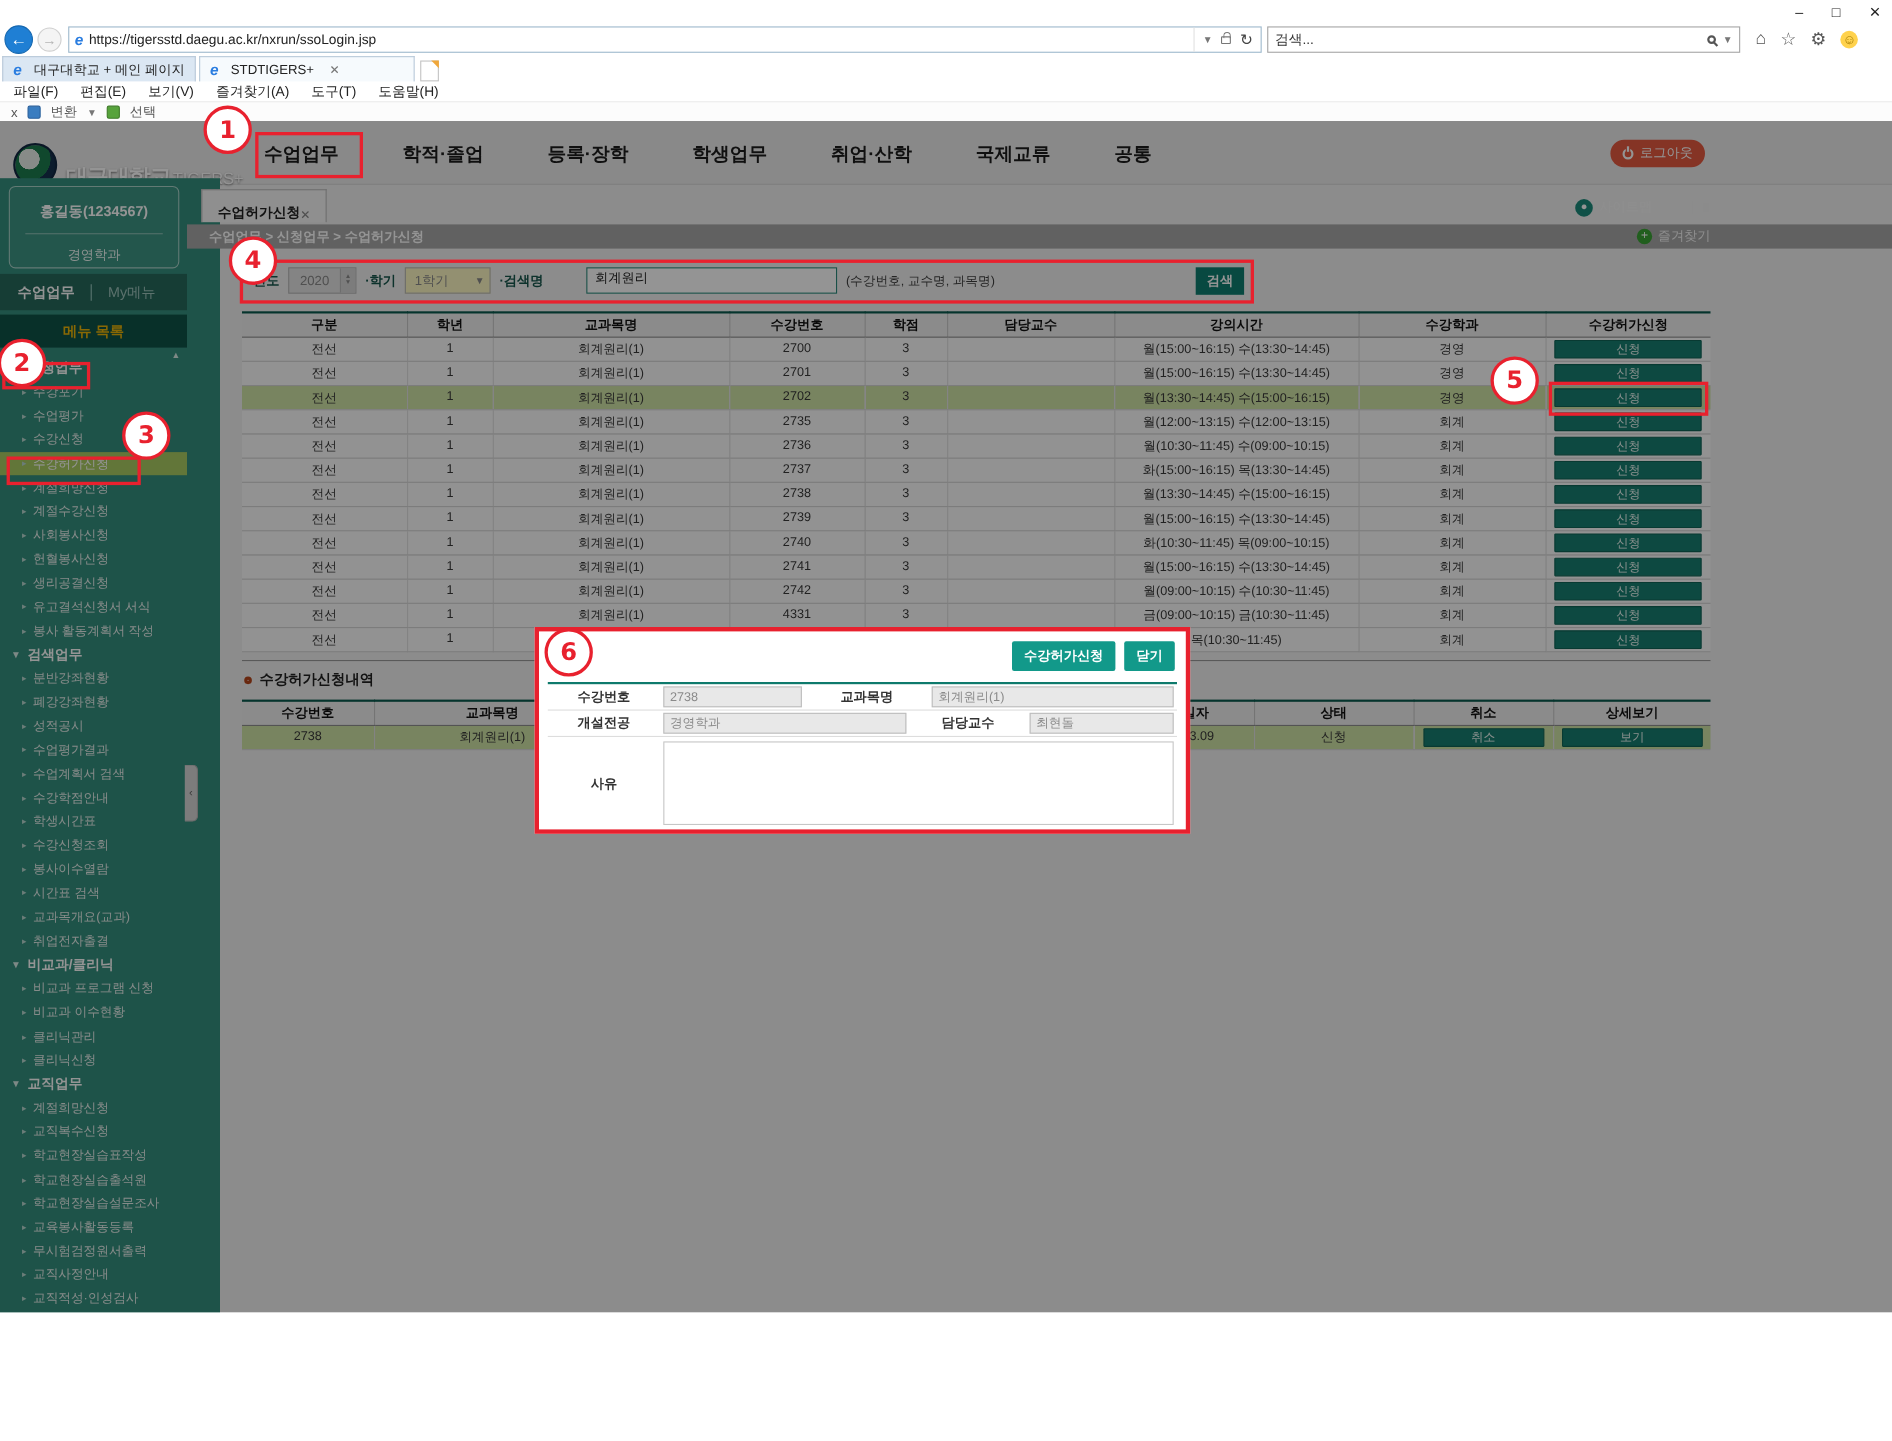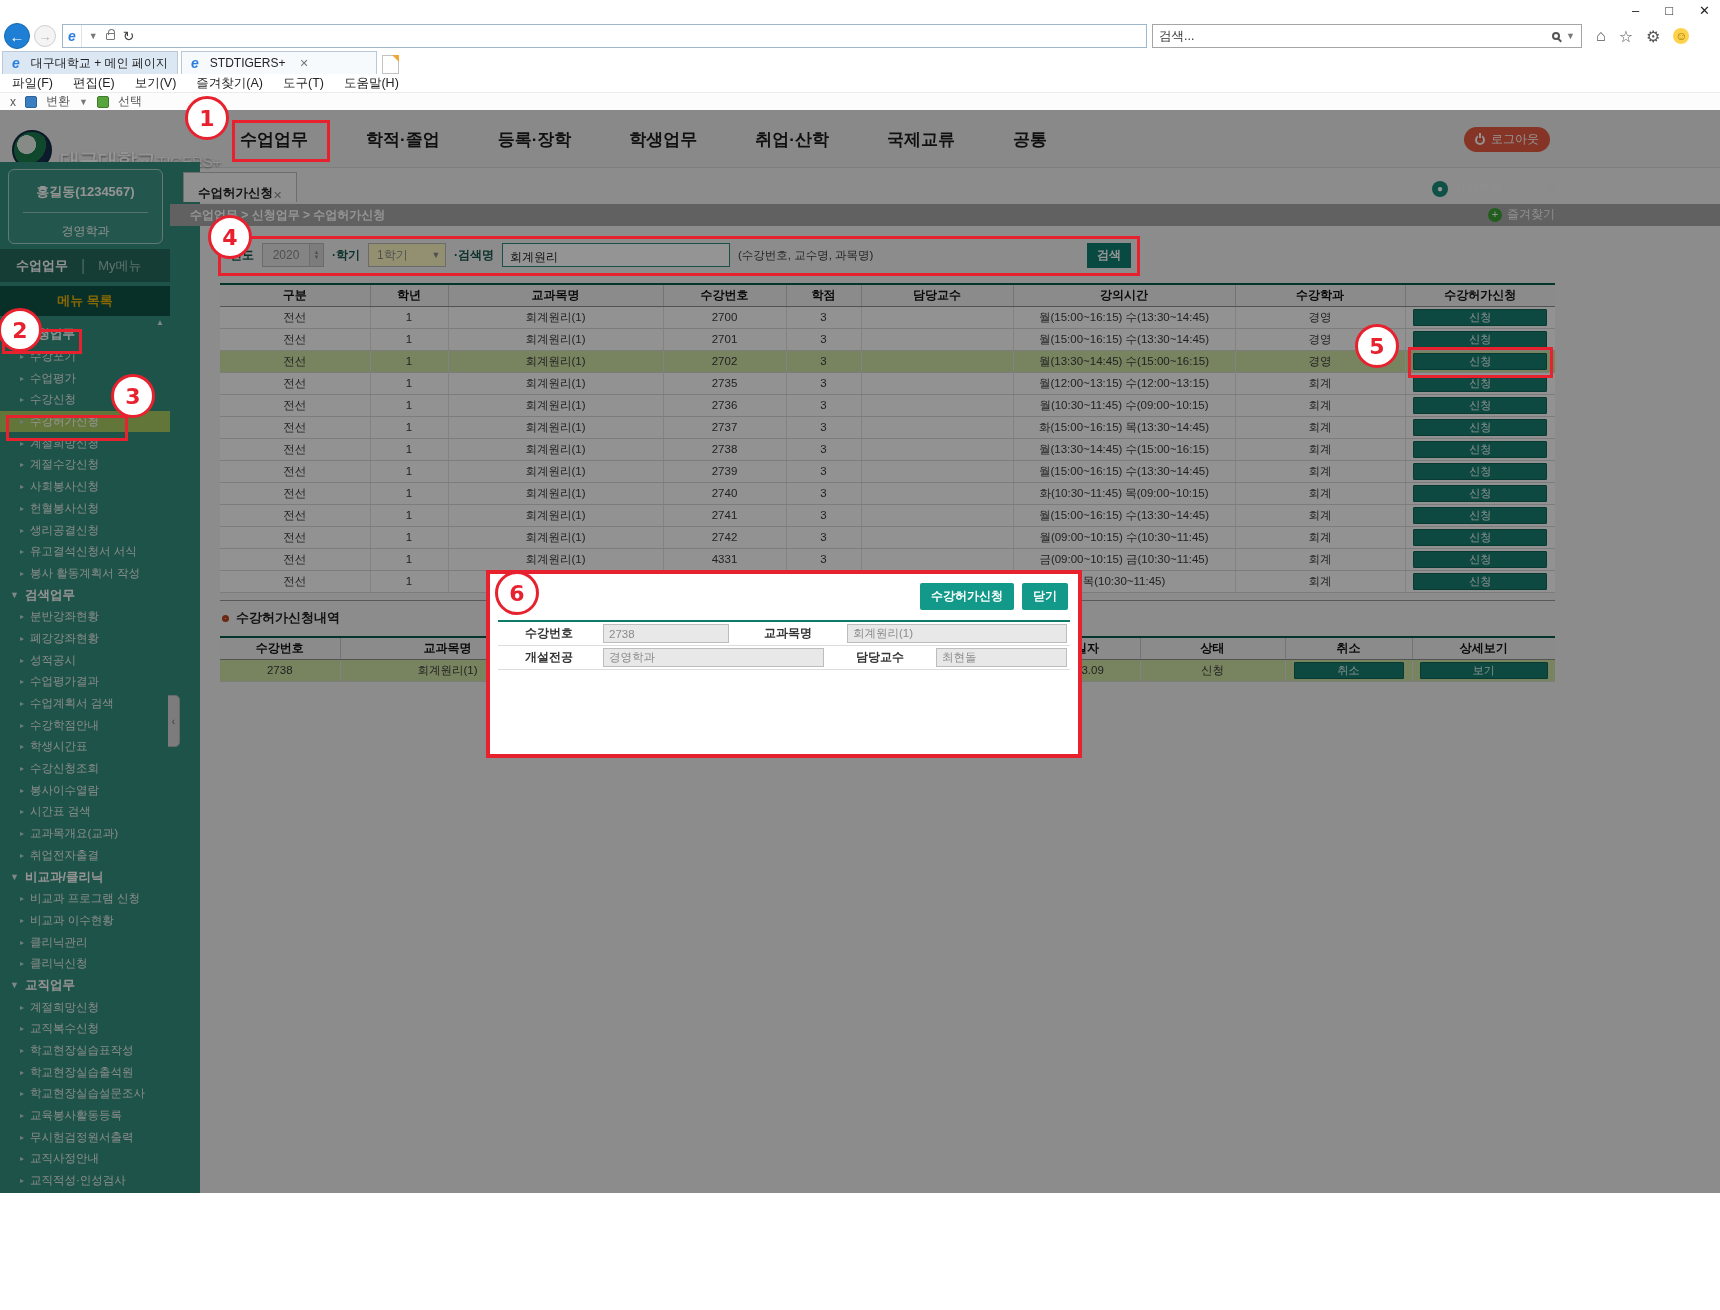--- a/index.html
+++ b/index.html
@@ -92,21 +92,21 @@
 
   
   .search-row { position:absolute; left:226px; top:131px; height:28px; display:flex; align-items:center; gap:8px; }
   .s-label { font-size:12px; font-weight:bold; color:#17564c; }
   .spinner { width:62px; height:24px; background:#e4e4e4; border:1px solid #b9b9b9; color:#8a8a8a; font-size:12px; display:flex; align-items:center;justify-content:center; }
   .spinner .v { flex:1; text-align:center; }
   .spin-arrows { width:14px; height:100%; background:#d6d6d6; border-left:1px solid #bdbdbd; display:flex; flex-direction:column; align-items:center; justify-content:center; font-size:6px; color:#8b8b8b; line-height:5px; }
   .select { width:78px; height:24px; background:#fef9c3; border:1px solid #b9b9b9; color:#8a8a8a; font-size:12px; display:flex; align-items:center; }
   .select .v { flex:1; padding-left:8px; }
   .select .c { width:18px; text-align:center; color:#8b8b8b; font-size:9px; }
-  .kw-input { width:228px; height:24px; background:#fff; border:1px solid #2c8a7c; font-size:12px; color:#222; display:flex; align-items:flex-end; padding-left:7px; }
+  .kw-input { width:228px; height:24px; background:#fff; border:1px solid #2c8a7c; font-size:12px; color:#222; display:flex; align-items:flex-start; padding-left:7px;margin-left:31px; }
   .hint { font-size:11.5px; color:#3f3f3f; }
   .search-btn { position:absolute; left:1087px; top:133px; width:44px; height:25px; background:#0f7f70; color:#fff; font-size:12px; font-weight:bold; border:none; }
 
   
   table { border-collapse:collapse; table-layout:fixed; }
   .course-table { position:absolute; left:220px; top:173px; width:1335px; border-top:2px solid #0a5a4e; }
   .course-table th, .hist-table th { height:22px; background:#f0f0f0; font-size:12px; font-weight:bold; color:#111; border-right:1px solid #c8c8c8; border-bottom:1px solid #8f8f8f; }
   .course-table td, .hist-table td { height:22px; background:#fbfbfb; font-size:11.5px; color:#3a3a3a; text-align:center; border-right:1px solid #e2e2e2; border-bottom:1px solid #d6d6d6; overflow:hidden; white-space:nowrap; }
   .course-table th:last-child, .course-table td:last-child, .hist-table th:last-child, .hist-table td:last-child { border-right:none; }
   tr.hl td { background:#cfe3a5; }
@@ -143,20 +143,21 @@
       <span>–</span>
       <span>□</span>
       <span>✕</span>
     </div>
   </div>
   <div class="addr-row">
     <div class="nav-circle back">←</div>
     <div class="nav-circle fwd">→</div>
     <div class="url-box">
       <span class="e-ico">e</span>
+      <span class="url-text">https://tigersstd.daegu.ac.kr/nxrun/ssoLogin.jsp</span>
       <span class="url-ctrls">
         <span class="sb-caret">▼</span>
         <span class="lock"></span>
         <span class="refresh">↻</span>
       </span>
     </div>
     <div class="search-box">
       <span class="ph">검색...</span>
       <span class="mag"></span>
       <span class="sb-caret">▼</span>
@@ -703,20 +704,26 @@
       <div class="mrow">
         <div class="mlabel" style="width:102px">개설전공</div>
         <div class="mfield" style="width:227px">
             <span class="mbox">경영학과</span>
           </div>
         <div class="mlabel" style="width:106px">담당교수</div>
         <div class="mfield" style="flex:1">
             <span class="mbox">최현돌</span>
           </div>
       </div>
+      <div class="mrow tall">
+        <div class="mlabel" style="width:102px">사유</div>
+        <div class="mfield" style="flex:1">
+            <span class="reason-box"></span>
+          </div>
+      </div>
     </div>
   </div>
 
   <div class="rbox" style="left:232px; top:10px; width:98px; height:42px;"></div>
   <div class="rbox" style="left:2px; top:219px; width:80px; height:25px;"></div>
   <div class="rbox" style="left:6px; top:305px; width:122px; height:26px;"></div>
   <div class="rbox" style="left:218px; top:126px; width:922px; height:40px;"></div>
   <div class="rbox" style="left:1408px; top:237px; width:145px; height:31px;"></div>
 
   <div class="step" style="left:185px; top:-14px;">1</div>

